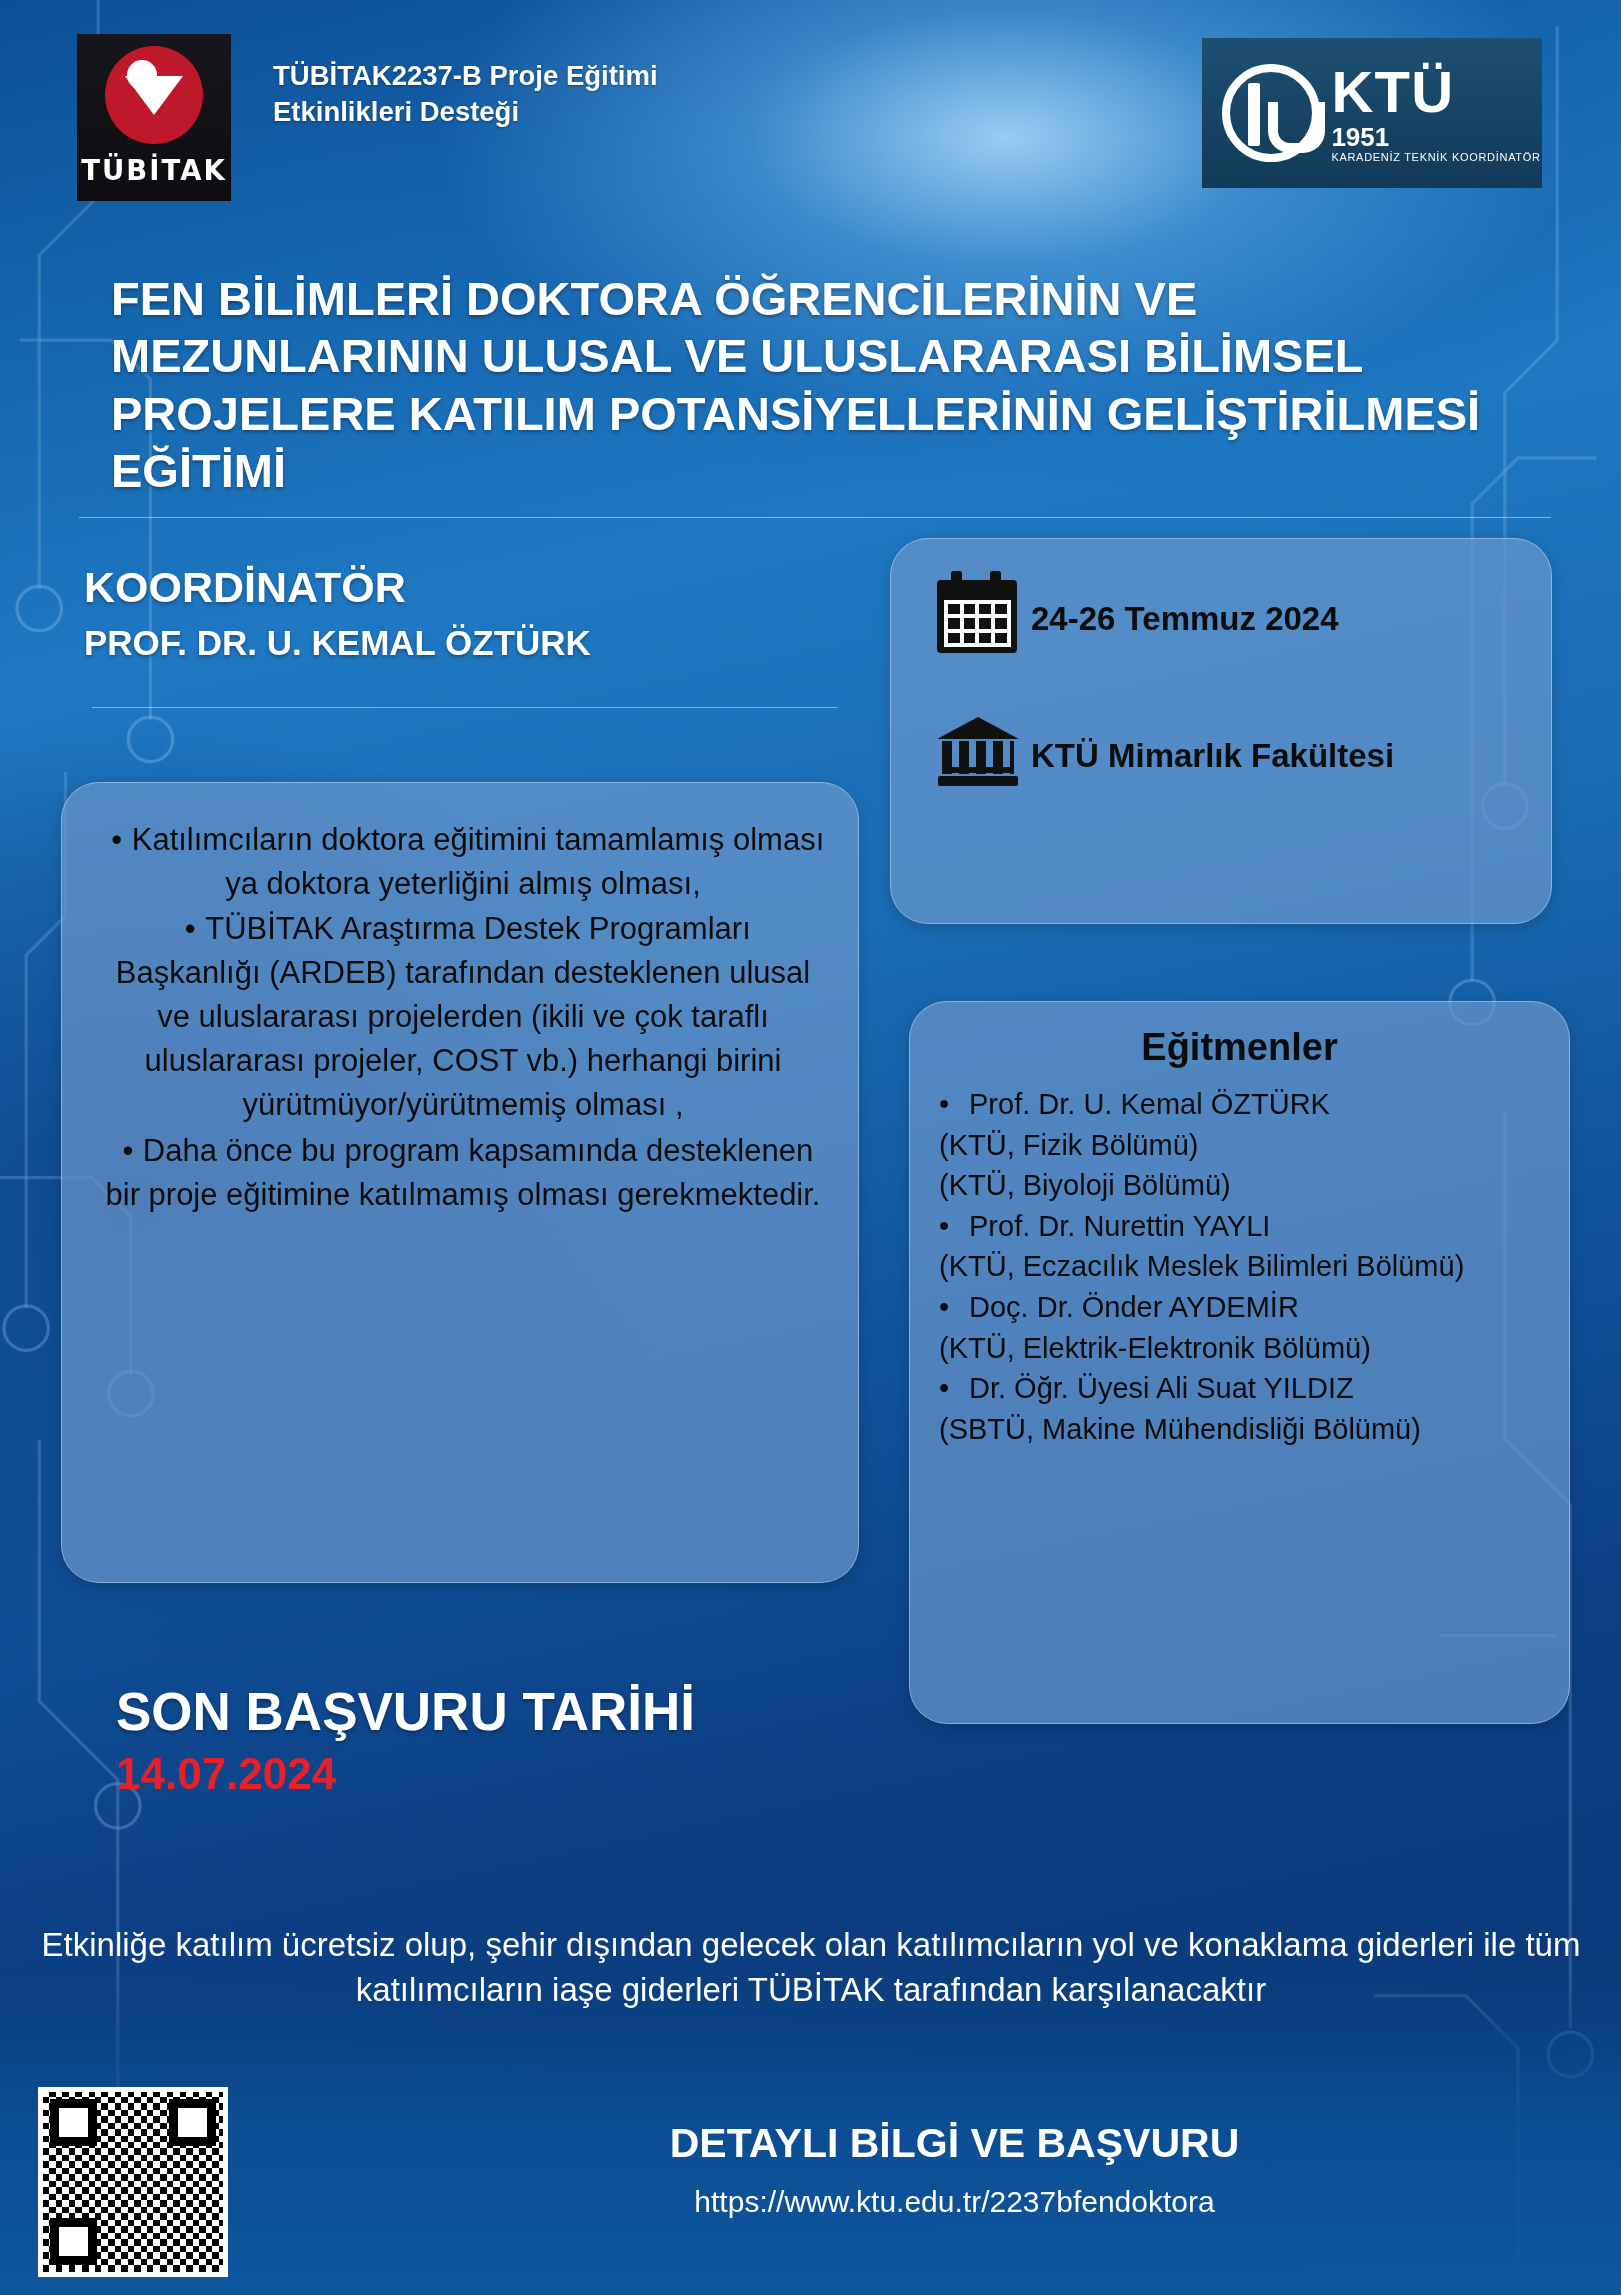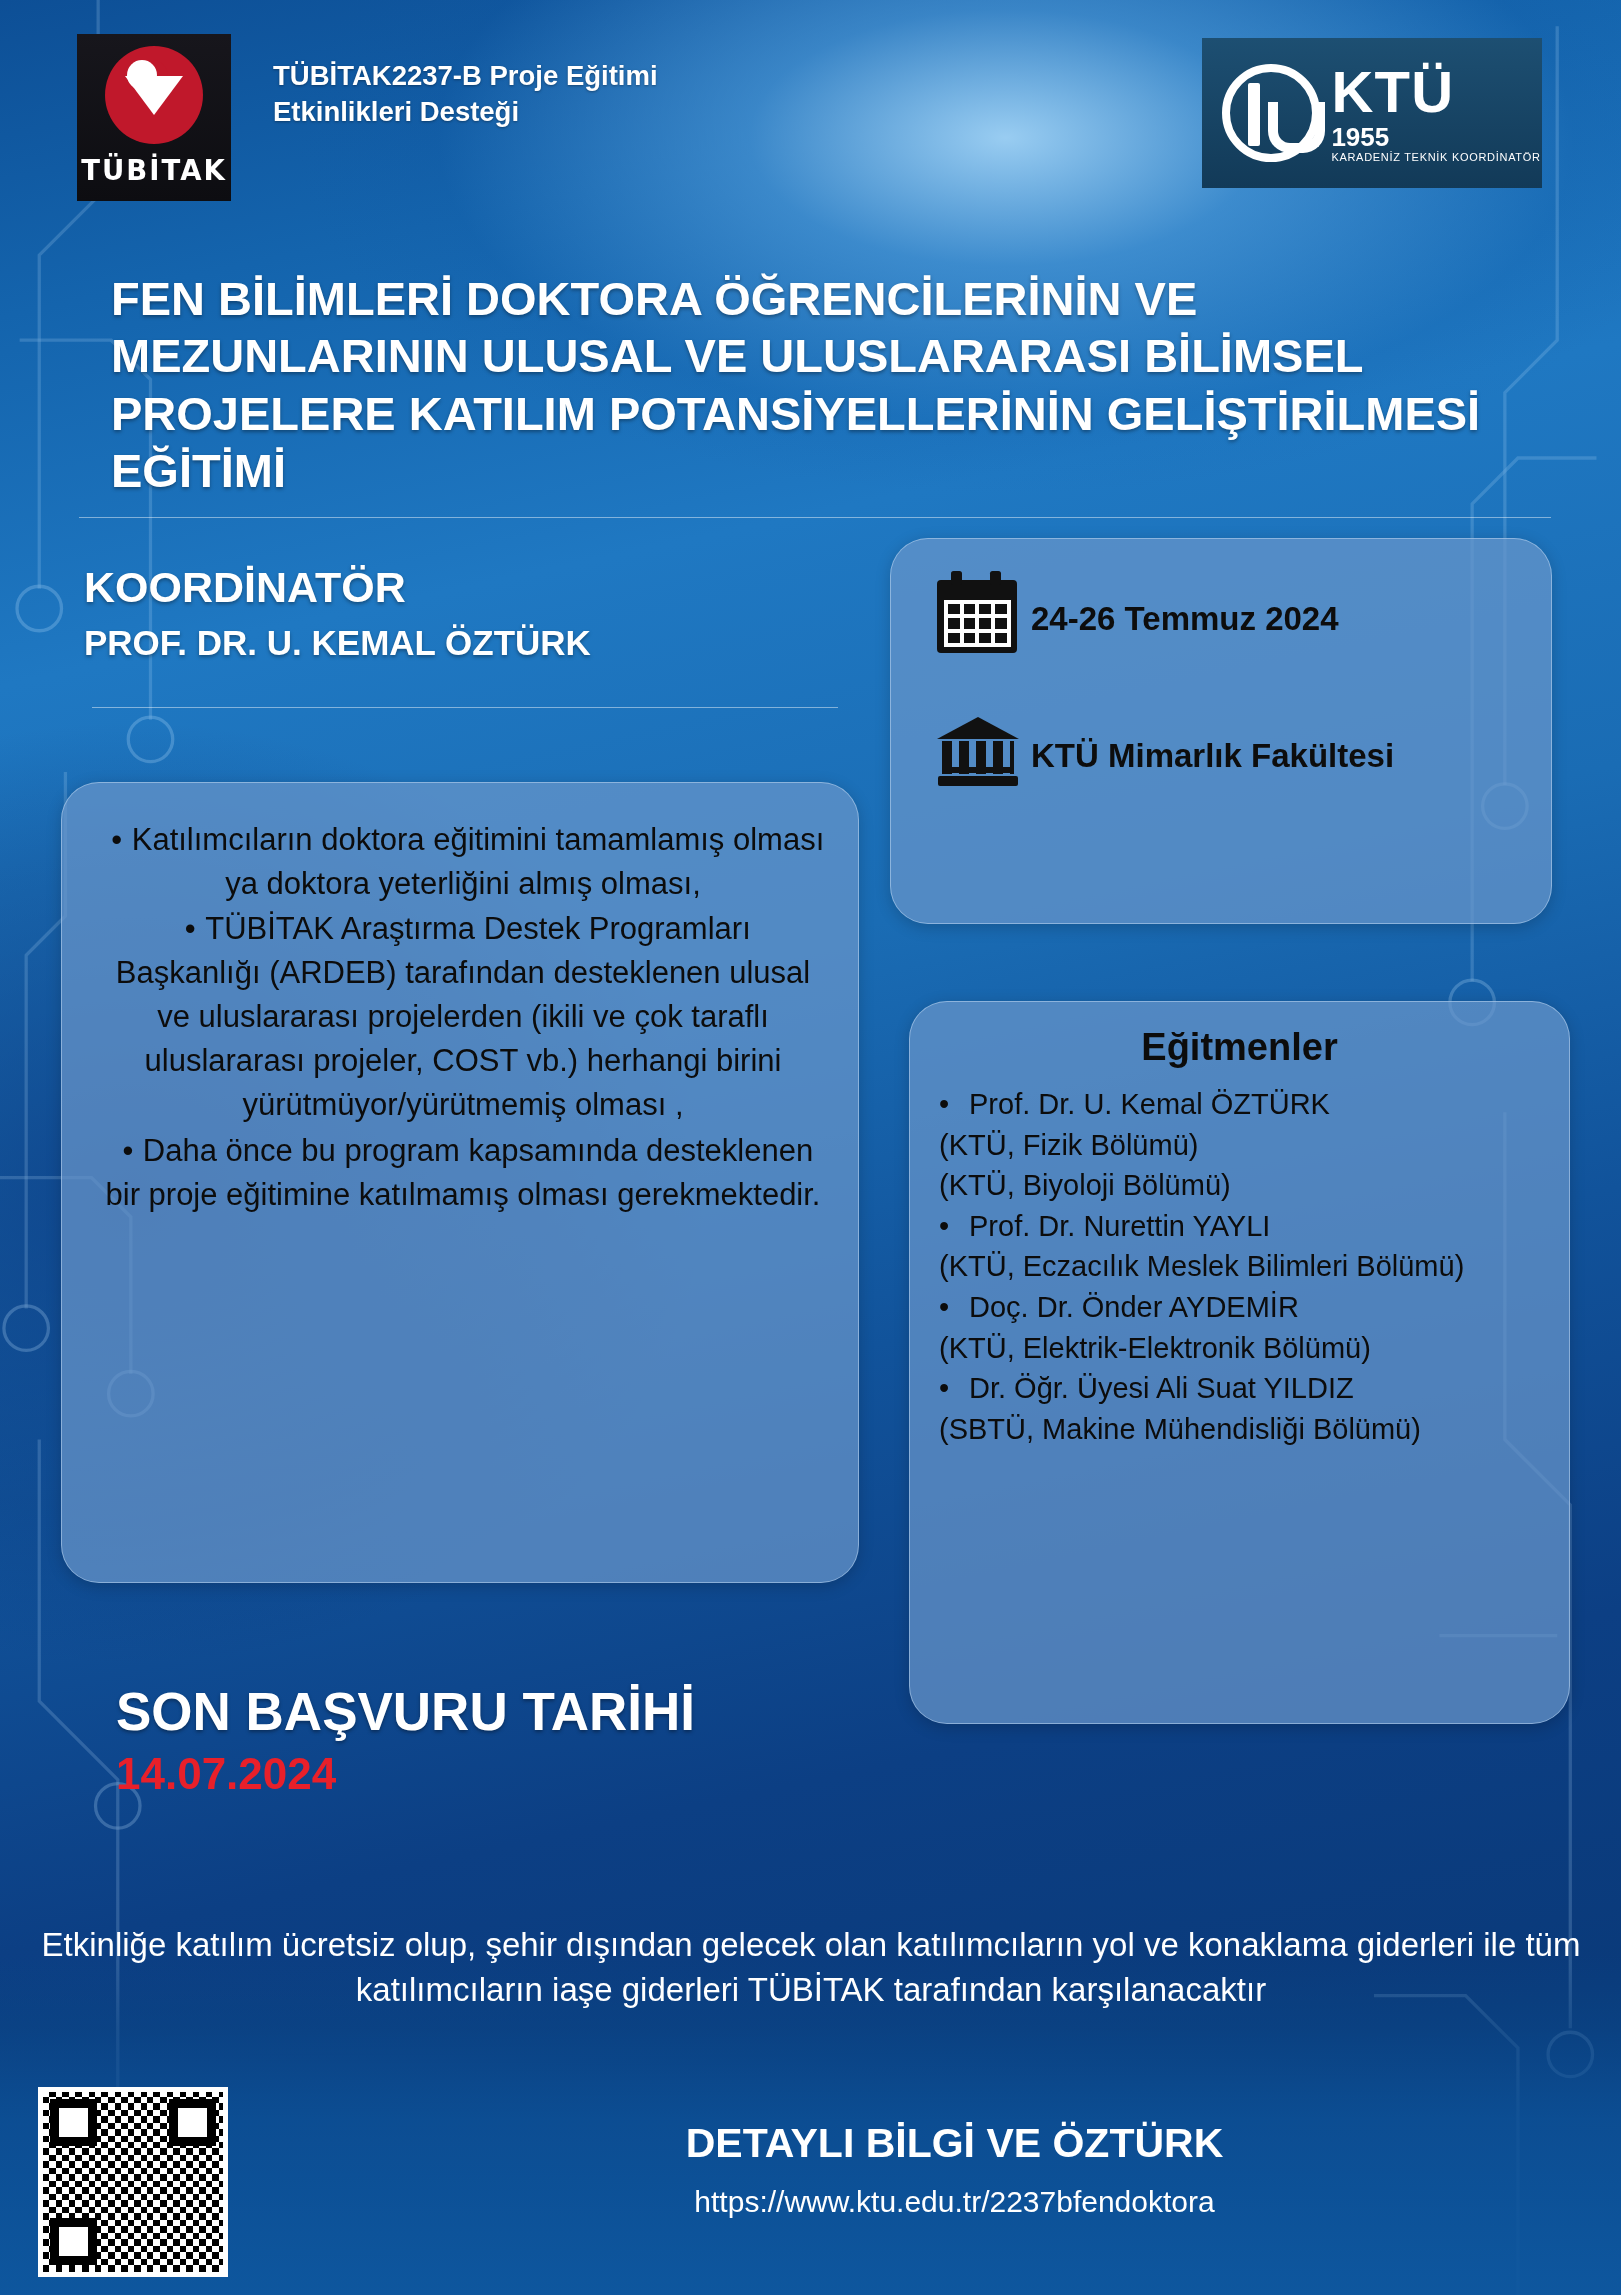--- a/index.html
+++ b/index.html
@@ -297,21 +297,21 @@
     </div>
     <div class="tub-word">TÜBİTAK</div>
   </div>
 
   <div class="tubitak-title">TÜBİTAK2237-B Proje Eğitimi Etkinlikleri Desteği</div>
 
   <div class="ktu-logo">
     <div class="ktu-mark"></div>
     <div class="ktu-text">
       <div class="k1">KTÜ</div>
-      <div class="k2">1955</div>
+      <div class="k2">1951</div>
       <div class="k3">KARADENİZ TEKNİK KOORDİNATÖR</div>
     </div>
   </div>
 
   <div class="main-title">FEN BİLİMLERİ DOKTORA ÖĞRENCİLERİNİN VE MEZUNLARININ ULUSAL VE ULUSLARARASI BİLİMSEL PROJELERE KATILIM POTANSİYELLERİNİN GELİŞTİRİLMESİ EĞİTİMİ</div>
   <div class="rule rule-1"></div>
 
   <div class="coord-block">
     <div class="coord-title">KOORDİNATÖR</div>
     <div class="coord-name">PROF. DR. U. KEMAL ÖZTÜRK</div>
@@ -380,17 +380,17 @@
 
   <div class="footer-note">Etkinliğe katılım ücretsiz olup, şehir dışından gelecek olan katılımcıların yol ve konaklama  giderleri ile tüm katılımcıların iaşe giderleri TÜBİTAK tarafından karşılanacaktır</div>
 
   <div class="qr">
     <div class="qr-inner"></div>
     <div class="qr-eye qr-e1"></div>
     <div class="qr-eye qr-e2"></div>
     <div class="qr-eye qr-e3"></div>
   </div>
 
-  <div class="footer-cta">DETAYLI BİLGİ VE ÖZTÜRK</div>
+  <div class="footer-cta">DETAYLI BİLGİ VE BAŞVURU</div>
   <div class="footer-url">https://www.ktu.edu.tr/2237bfendoktora</div>
 
 </div>
 
 
 </body></html>

